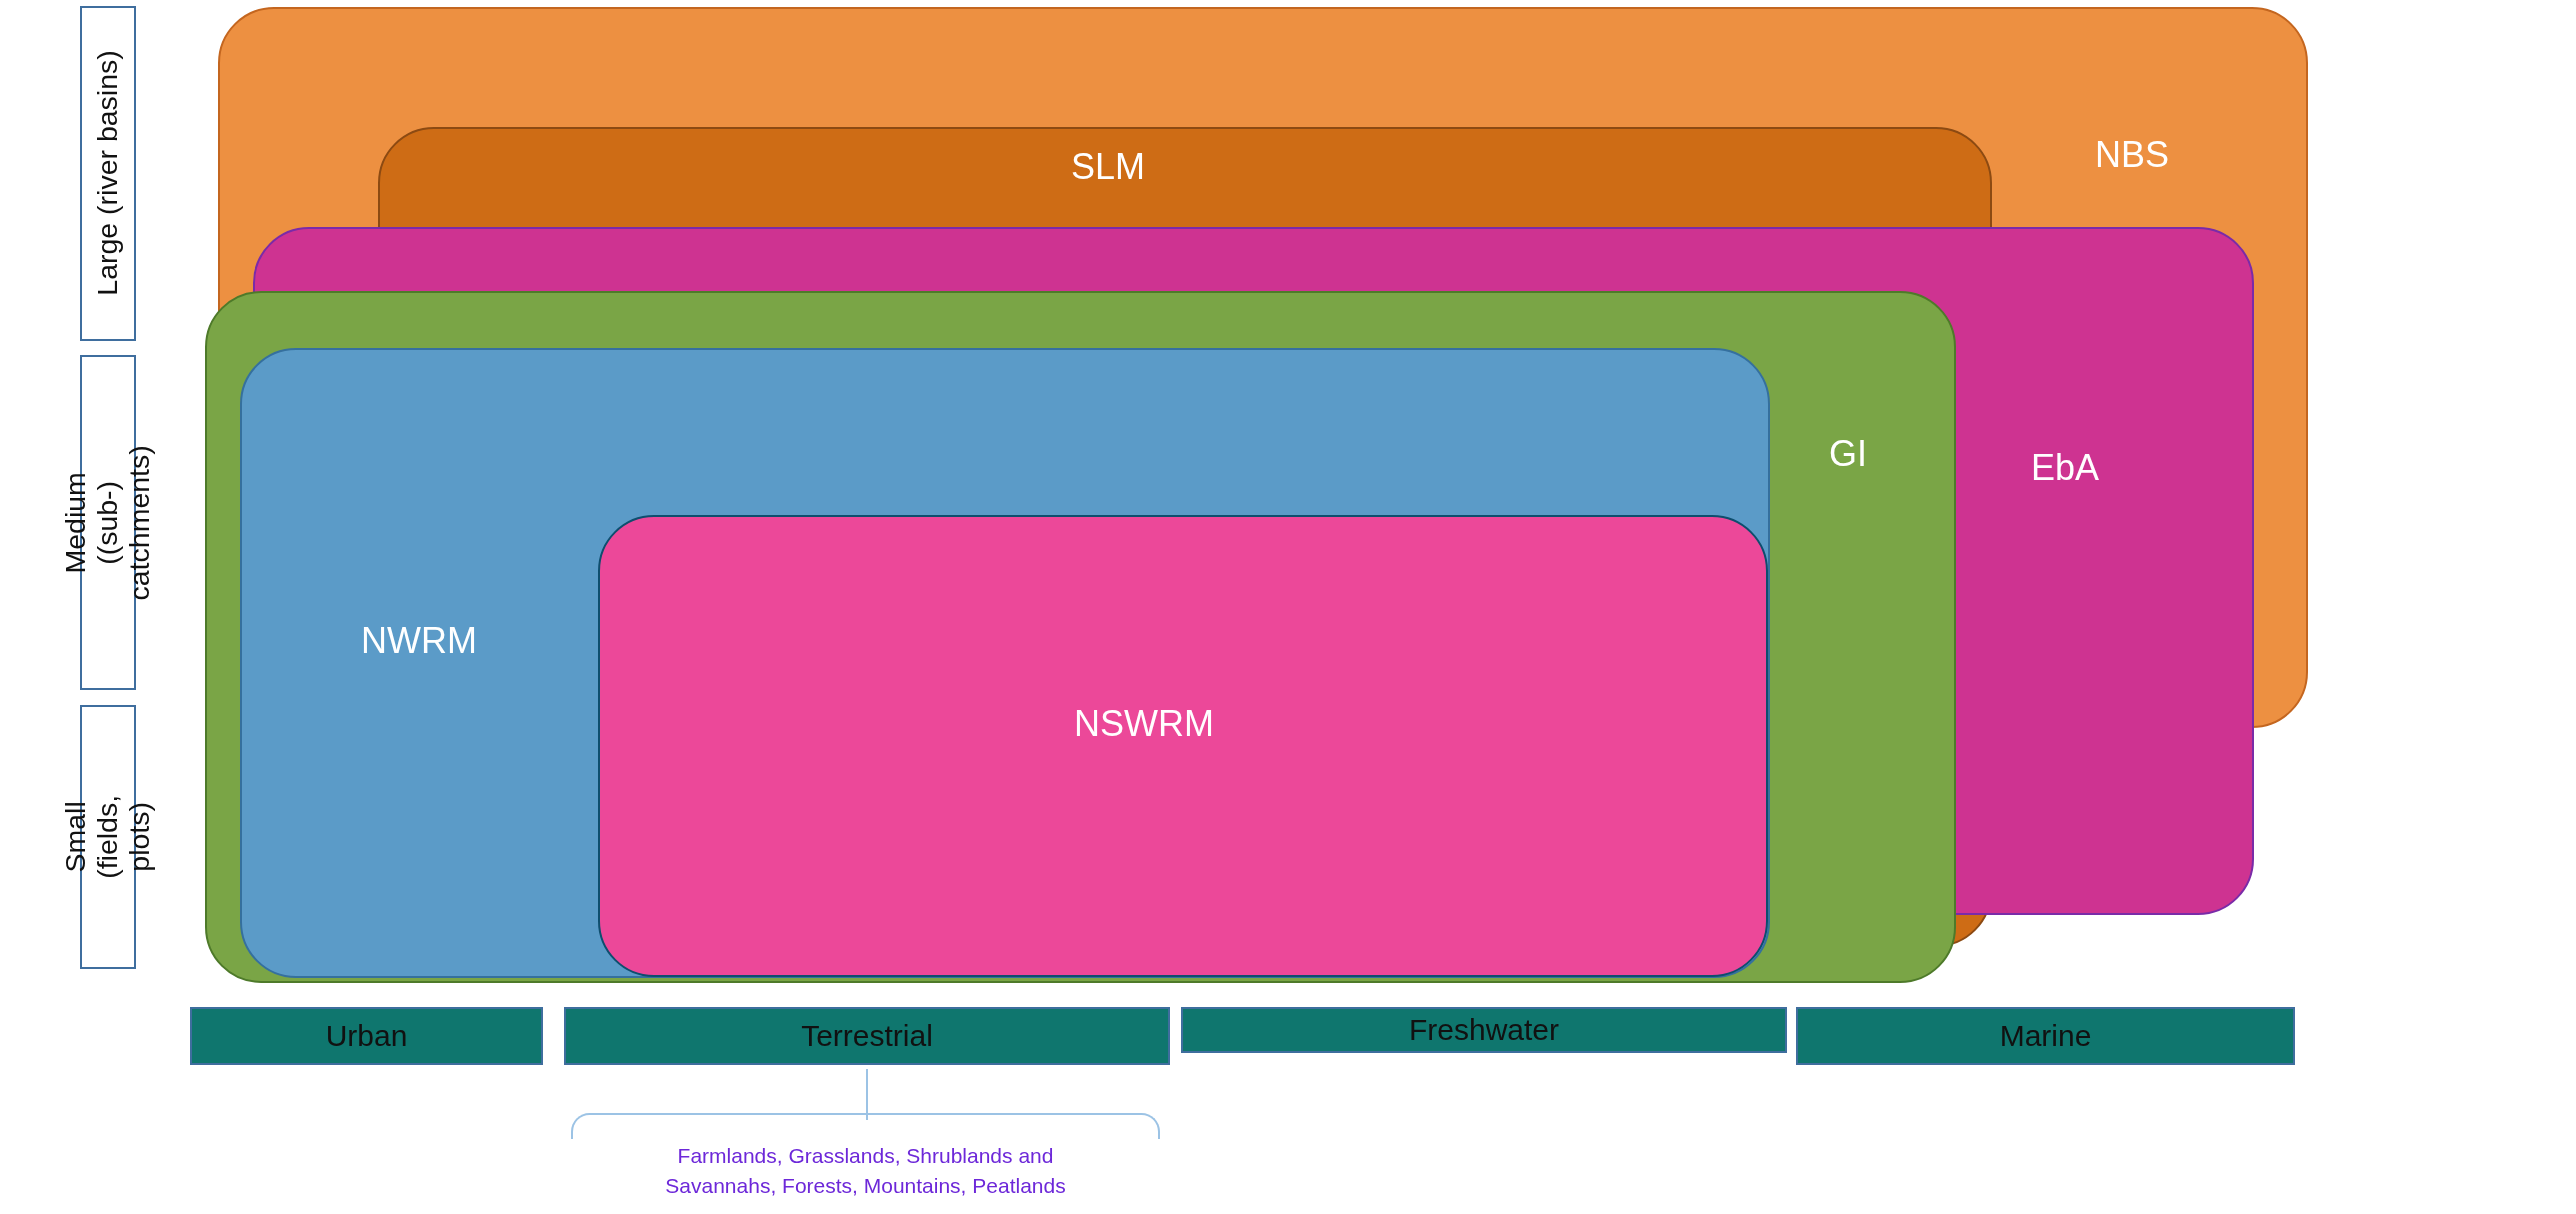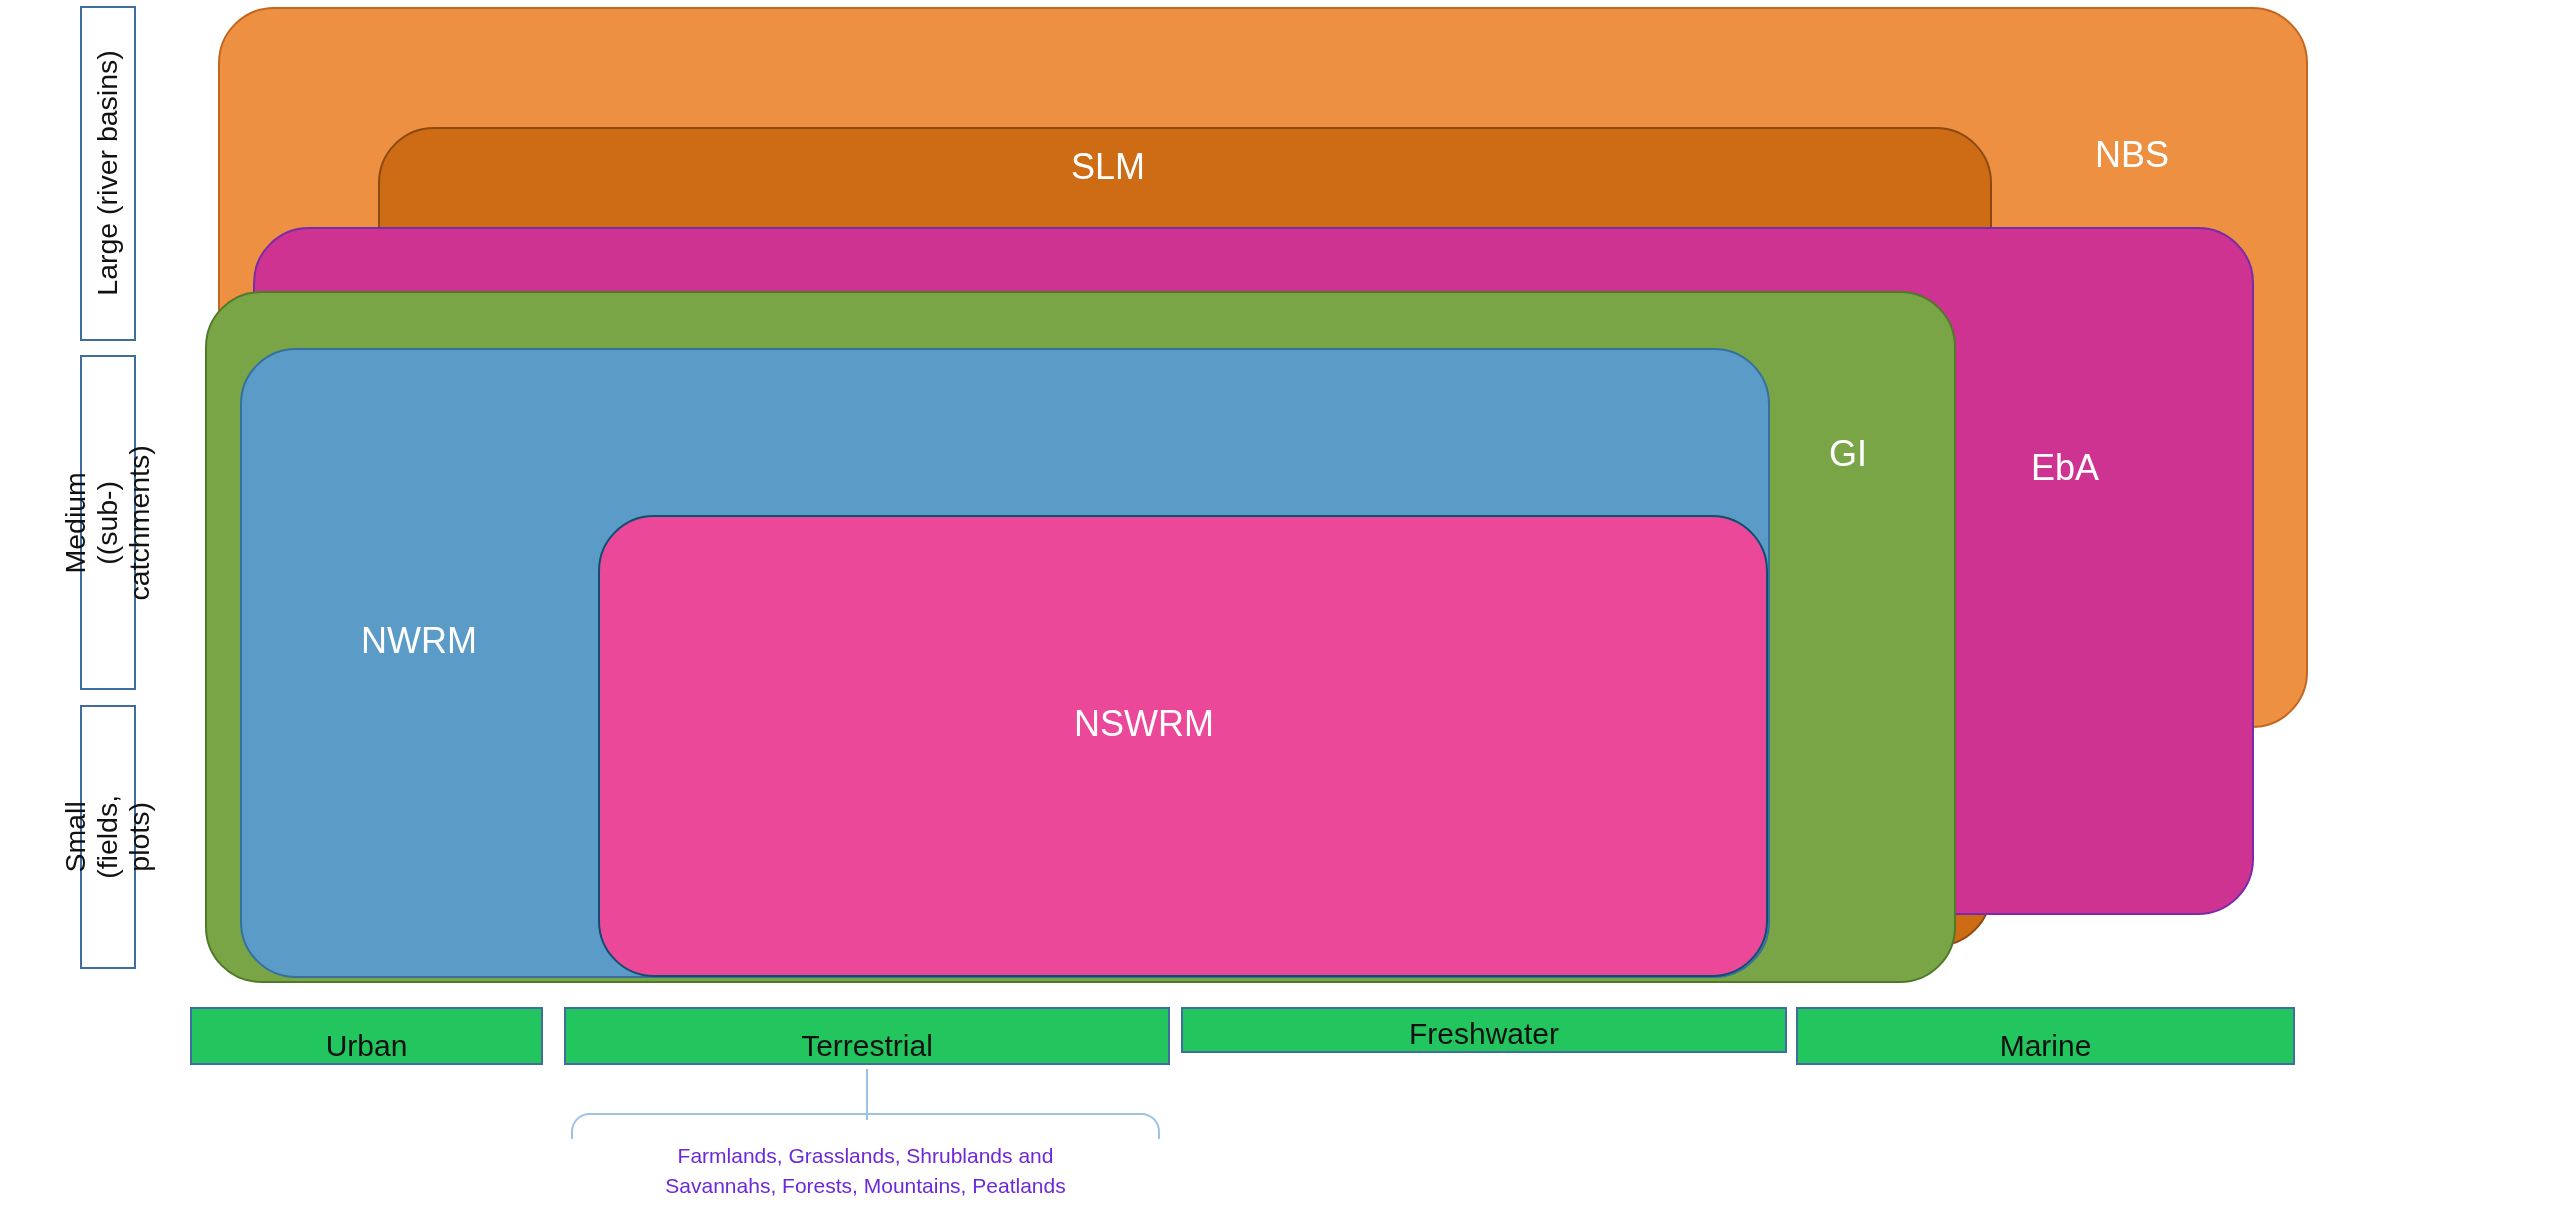--- a/index.html
+++ b/index.html
@@ -72,24 +72,24 @@
   #slm   { background:#CE6C15; border:2.1px solid #8C4A12; }
   #eba   { background:#CE3391; border:2.1px solid #7A2BA8; }
   #gi    { background:#7AA546; border:2.1px solid #4E7A2A; }
   #nwrm  { background:#5B9BC8; border:2.1px solid #35709E; }
   #nswrm { background:#ec4899; border:2.1px solid #0E4E6E; }
 
   
   .eco-box{
     position:absolute;
     border:2.9px solid #3f6e9e;
-    background:#22c55e;
+    background:#0f766e;
     box-sizing:border-box;
     display:flex;
-    align-items:flex-end;
+    align-items:center;
     justify-content:center;
     font-size:30px;
     color:#111111;
   }
 
   
   .eco-caption{
     position:absolute;
     font-weight:bold;
     font-size:31px;

